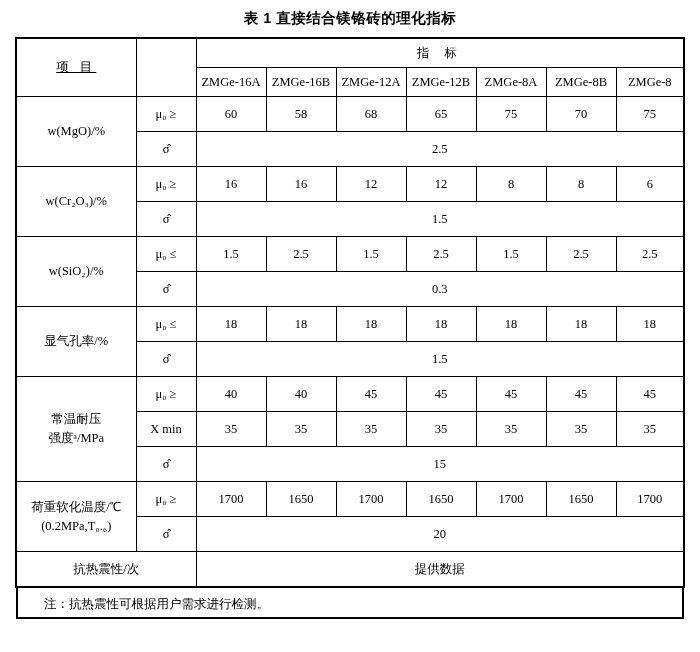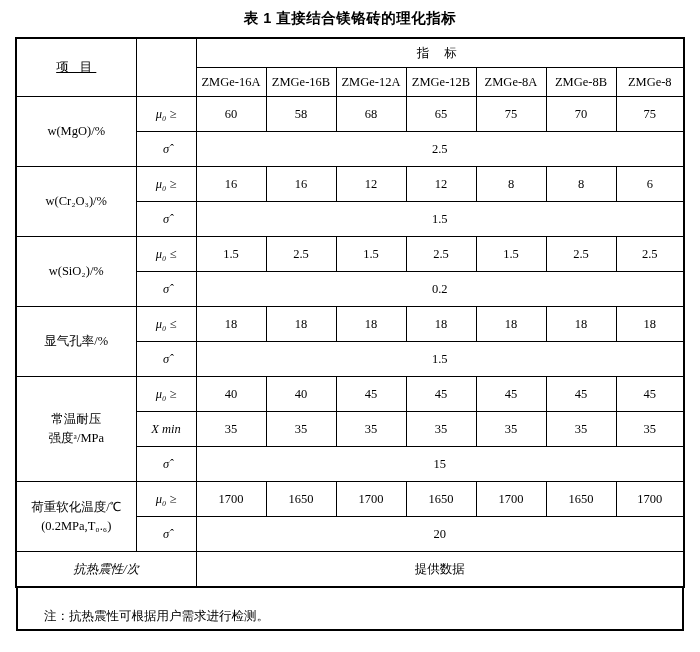--- a/index.html
+++ b/index.html
@@ -73,33 +73,33 @@
     white-space: nowrap;
   }
   .val {
     font-size: 12.5px;
     font-family: "Liberation Sans", sans-serif;
   }
   .wide {
     font-size: 12.5px;
     font-family: "Liberation Sans", sans-serif;
   }
-  .tall { height: 32px; font-style: italic; }
+  .tall { height: 32px; }
   .short { height: 26px; border-radius: 7px; }
   .notes {
     width: 668px;
     margin: 0 auto;
     border: 2px solid #000;
     border-top: none;
     box-sizing: border-box;
     font-size: 12.5px;
     font-family: "Liberation Sans", sans-serif;
   }
   .note-line {
-    padding: 21px 0 5px 26px;
+    padding: 9px 0 5px 26px;
     border-bottom: 1px solid #000;
     line-height: 1.2;
   }
   .note-line:last-child { border-bottom: none; }
   .note-sup {
     vertical-align: super;
     font-size: 9px;
   }
   .note-indent { padding-left: 52px; }
 </style>
@@ -177,21 +177,21 @@
         <td class="val">1.5</td>
         <td class="val">2.5</td>
         <td class="val">1.5</td>
         <td class="val">2.5</td>
         <td class="val">1.5</td>
         <td class="val">2.5</td>
         <td class="val">2.5</td>
       </tr>
       <tr>
         <td class="sym tall">σ̂</td>
-        <td class="wide" colspan="7">0.2</td>
+        <td class="wide" colspan="7">0.3</td>
       </tr>
 
       <tr>
         <td class="rowlabel" rowspan="2">显气孔率/%</td>
         <td class="sym tall">μ₀ ≤</td>
         <td class="val">18</td>
         <td class="val">18</td>
         <td class="val">18</td>
         <td class="val">18</td>
         <td class="val">18</td>

